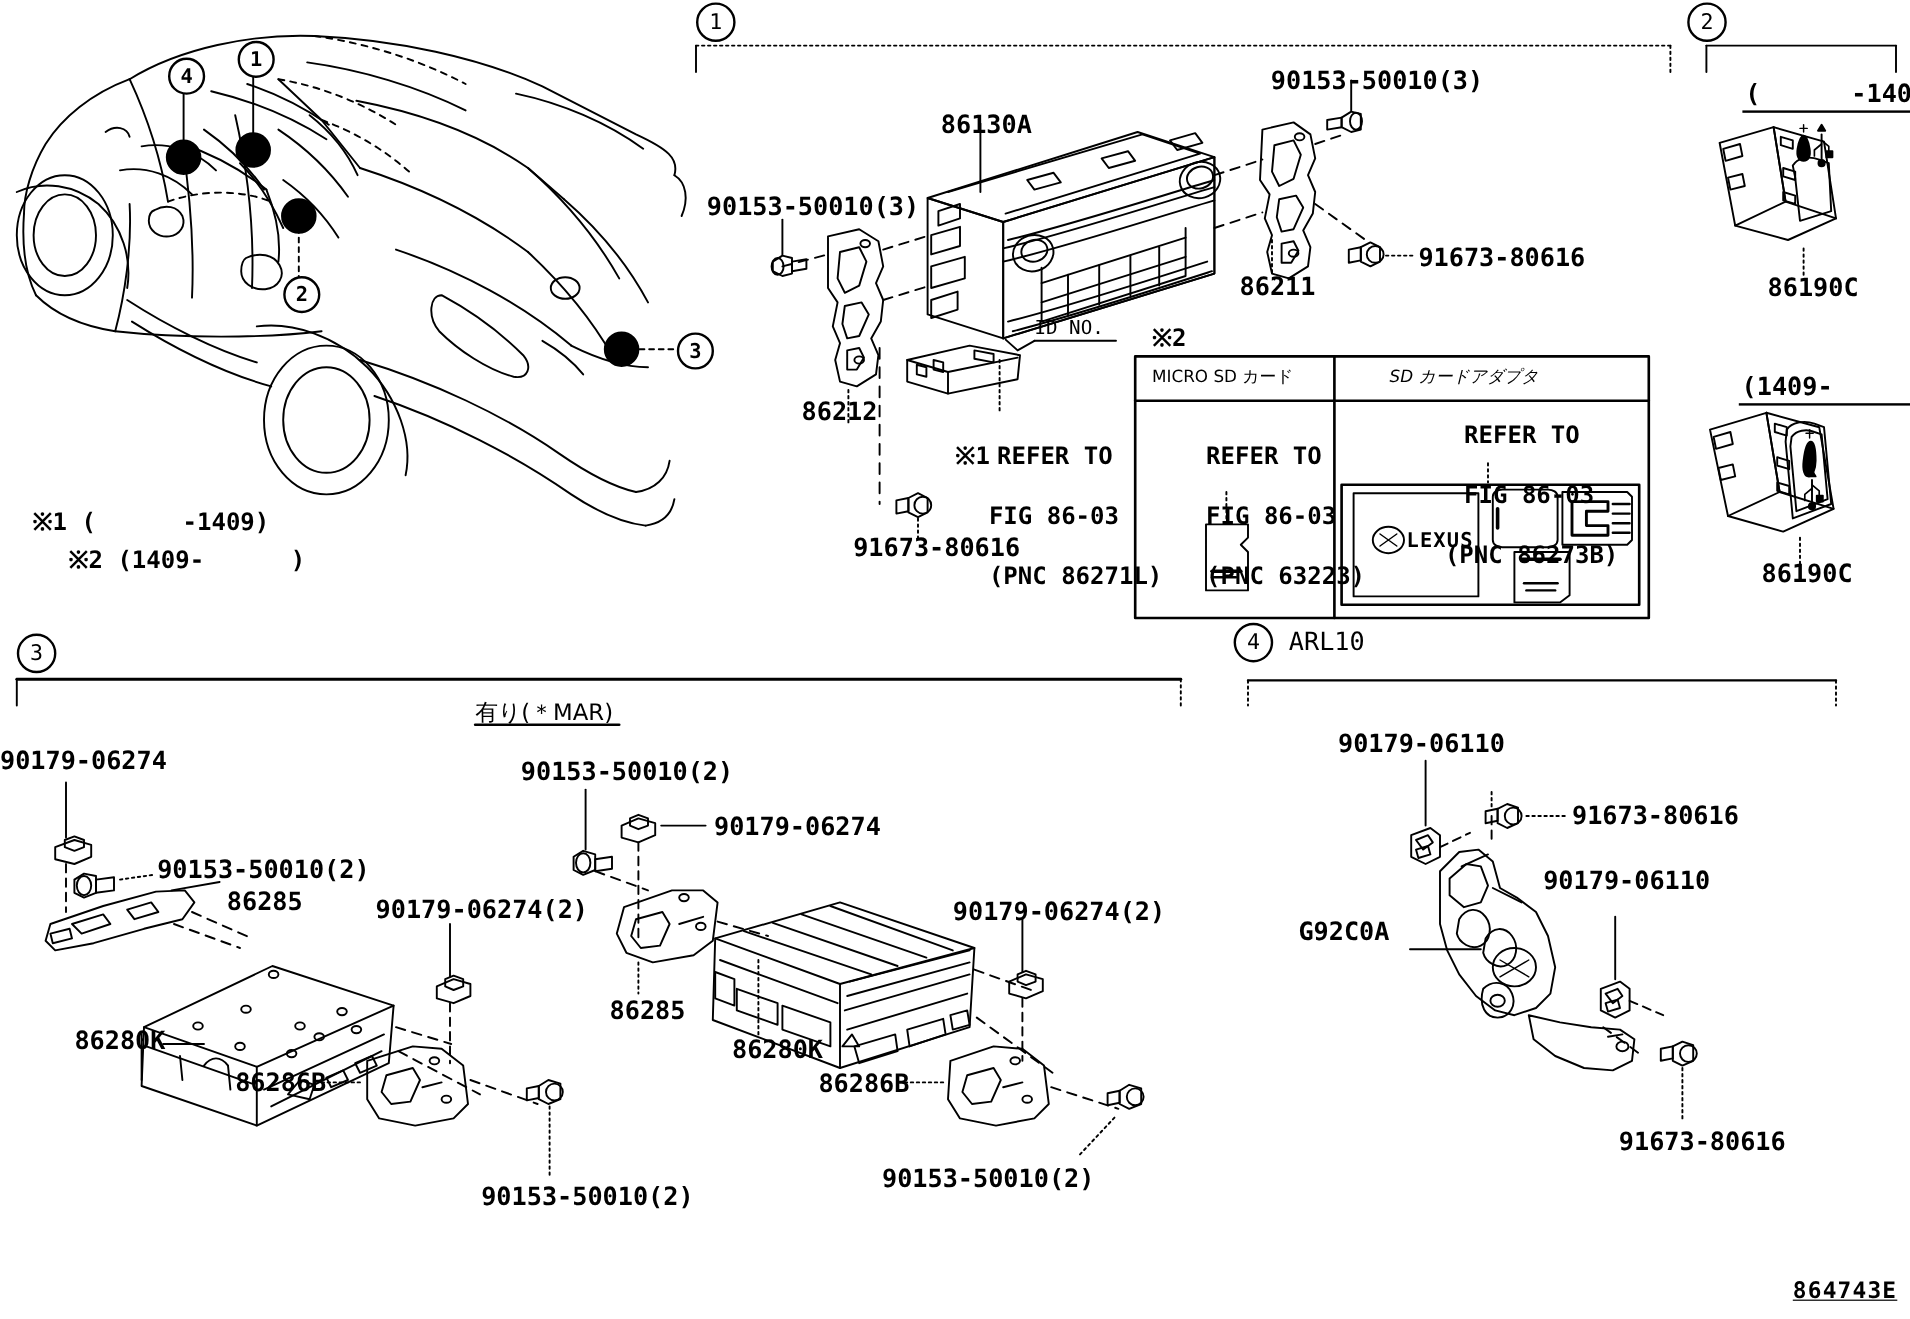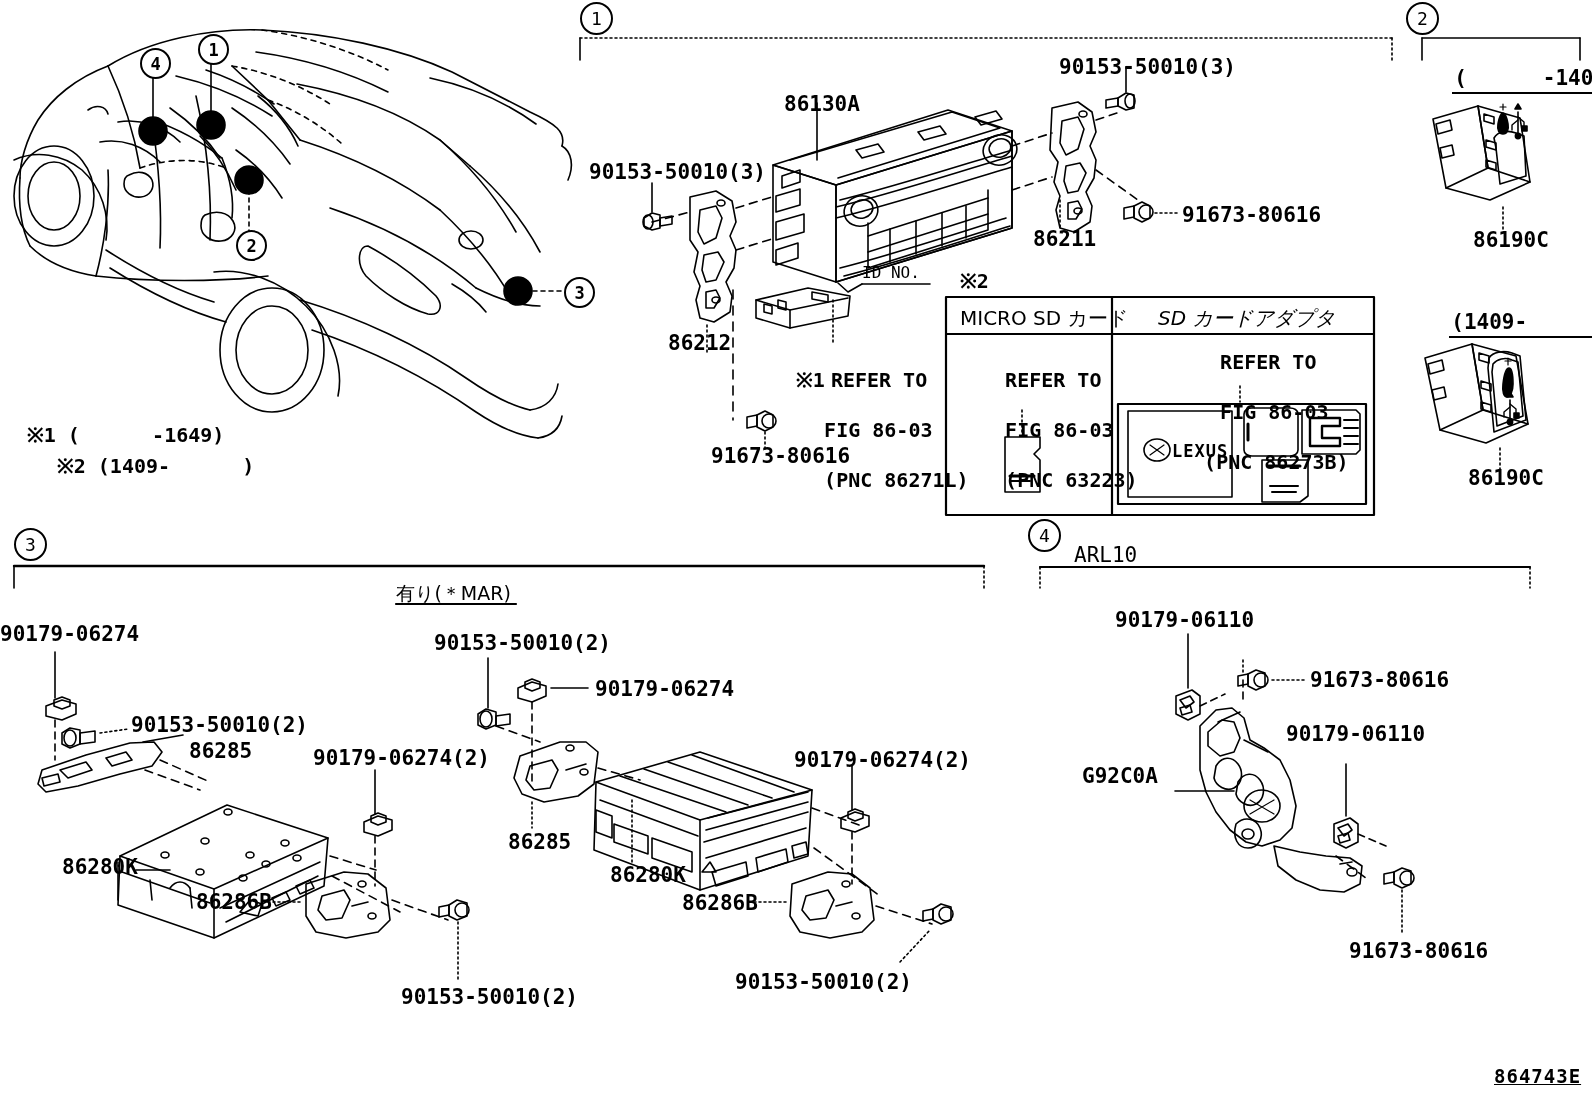--- a/index.html
+++ b/index.html
@@ -6,21 +6,21 @@
   body{width:1592px;height:1099px;position:relative;overflow:hidden;
        font-family:"DejaVu Sans Mono","Liberation Mono",monospace;color:#000;}
   .canvas{position:absolute;left:0;top:0;width:1592px;height:1099px;}
   svg{position:absolute;left:0;top:0;}
   .lbl{position:absolute;white-space:pre;font-weight:bold;letter-spacing:0px;}
   .pn{font-size:21px;font-family:"DejaVu Sans Mono","Liberation Mono",monospace;font-weight:bold;}
   .pn-sm{font-size:19px;font-weight:bold;}
   .jp-b{font-family:"DejaVu Sans","Liberation Sans",sans-serif;font-size:19px;font-weight:normal;}
   .note{font-size:20px;font-weight:bold;}
   .refer{font-size:20px;font-weight:bold;line-height:25px;}
-  .tblhdr{font-family:"DejaVu Sans","Liberation Sans",sans-serif;font-size:20px;font-weight:normal;}
+  .tblhdr{font-family:"DejaVu Sans","Liberation Sans",sans-serif;font-size:14px;font-weight:normal;}
   .circnum{position:absolute;width:27px;height:27px;border:2px solid #000;border-radius:50%;
            display:flex;align-items:center;justify-content:center;font-size:17px;font-weight:bold;
            font-family:"DejaVu Sans Mono","Liberation Mono",monospace;background:#fff;}
   .grpnum{position:absolute;width:29px;height:29px;border:2px solid #000;border-radius:50%;
           display:flex;align-items:center;justify-content:center;font-size:18px;
           font-family:"DejaVu Sans Mono","Liberation Mono",monospace;background:#fff;}
   .underline{border-bottom:2px solid #000;display:inline-block;padding:0 2px 2px 2px;}
   .figid{position:absolute;font-size:19px;font-weight:bold;letter-spacing:1px;}
 </style>
 </head>
@@ -574,36 +574,36 @@
 <div class="circnum" style="left:140px;top:48px;">
   <span>4</span>
     </div>
 <div class="circnum" style="left:236px;top:230px;">
   <span>2</span>
     </div>
 <div class="circnum" style="left:564px;top:277px;">
   <span>3</span>
     </div>
 
-<div class="lbl note" style="left:27px;top:421px;">※1 (      -1649)</div>
+<div class="lbl note" style="left:27px;top:421px;">※1 (      -1409)</div>
 <div class="lbl note" style="left:25px;top:452px;margin-left:32px;">※2 (1409-      )</div>
 
 <div class="grpnum" style="left:580px;top:2px;">
   <span>1</span>
     </div>
 <div class="grpnum" style="left:1406px;top:2px;">
   <span>2</span>
     </div>
 <div class="grpnum" style="left:14px;top:528px;">
   <span>3</span>
     </div>
 <div class="grpnum" style="left:1028px;top:519px;">
   <span>4</span>
     </div>
-<div class="lbl pn" style="left:1074px;top:523px;font-weight:normal;margin-top:20px;">ARL10</div>
+<div class="lbl pn" style="left:1074px;top:523px;font-weight:normal;">ARL10</div>
 
 <div class="lbl pn" style="left:784px;top:75px;margin-top:17px;">86130A</div>
 <div class="lbl pn" style="left:589px;top:160px;">90153-50010(3)</div>
 <div class="lbl pn" style="left:1059px;top:55px;">90153-50010(3)</div>
 <div class="lbl pn" style="left:1182px;top:203px;">91673-80616</div>
 <div class="lbl pn" style="left:1033px;top:227px;">86211</div>
 <div class="lbl pn" style="left:668px;top:331px;">86212</div>
 <div class="lbl pn" style="left:711px;top:444px;">91673-80616</div>
 <div class="lbl pn-sm" style="left:862px;top:263px;font-weight:normal;font-size:16px;">ID NO.</div>
 

